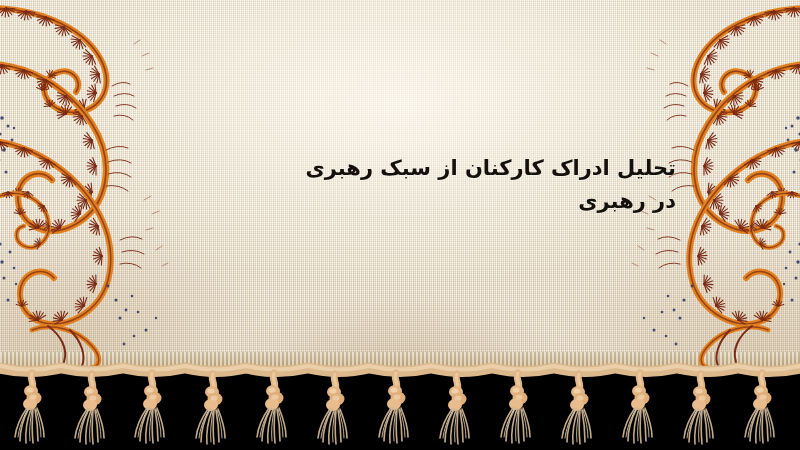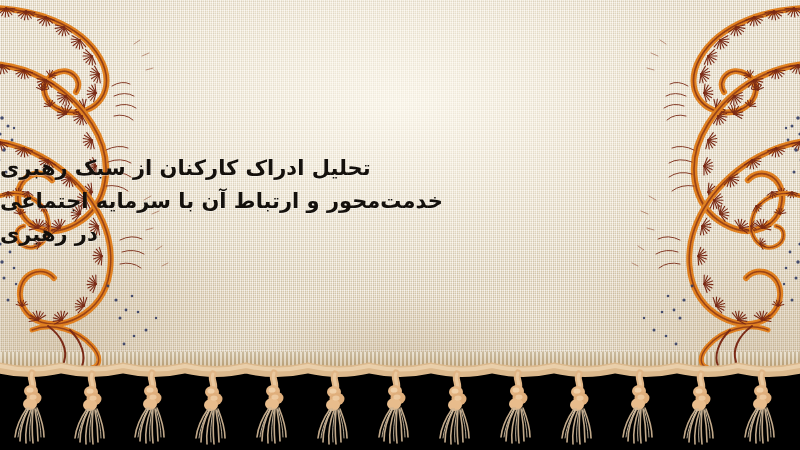--- a/index.html
+++ b/index.html
@@ -40,21 +40,21 @@
 
   
   .orn{position:absolute;top:0;width:235px;height:368px;}
   .orn.left{left:-4px;}
   .orn.right{right:-4px;transform:scaleX(-1);}
   .orn svg{display:block;width:100%;height:100%;}
 
   
   .titleblock{
     position:absolute;left:0;top:152px;width:676px;
-    text-align:left;
+    text-align:right;
     line-height:33px;
   }
   .titleblock .ln{
     display:block;
     color:#14100c;
     font-size:21px;
     font-weight:bold;
     letter-spacing:0px;
     text-shadow:0 1px 0 rgba(255,255,255,.35);
     white-space:nowrap;
@@ -371,21 +371,20 @@
           <path d="M156 214 l7 -3"></path>
           <path d="M150 230 l7 -2"></path>
         <path d="M160 250 l6 -4"></path>
           <path d="M166 266 l6 -3"></path>
       </g>
     </svg>
   </div>
 
   <div class="titleblock">
     <span class="ln">تحلیل ادراک کارکنان از سبک رهبری</span>
-    <span class="ln">خدمت‌محور و ارتباط آن با سرمایه اجتماعی</span>
     <span class="ln">در رهبری</span>
   </div>
 
   <div class="blackzone"></div>
 
   <div class="fringe">
     <svg viewBox="0 0 800 95" preserveAspectRatio="none">
       <defs>
         <g id="tassel">
 

